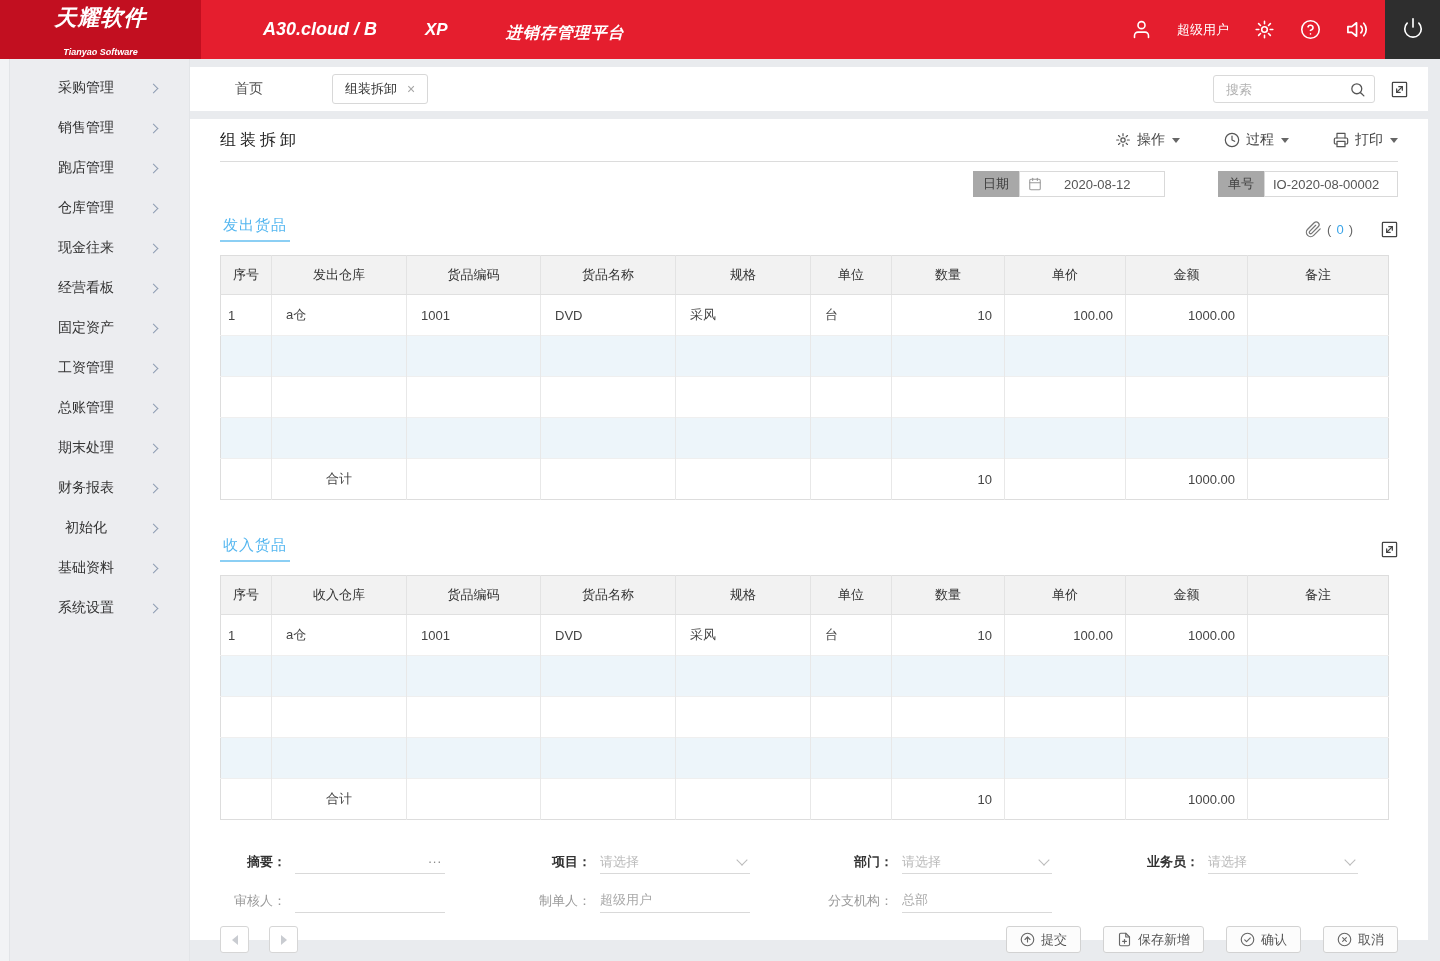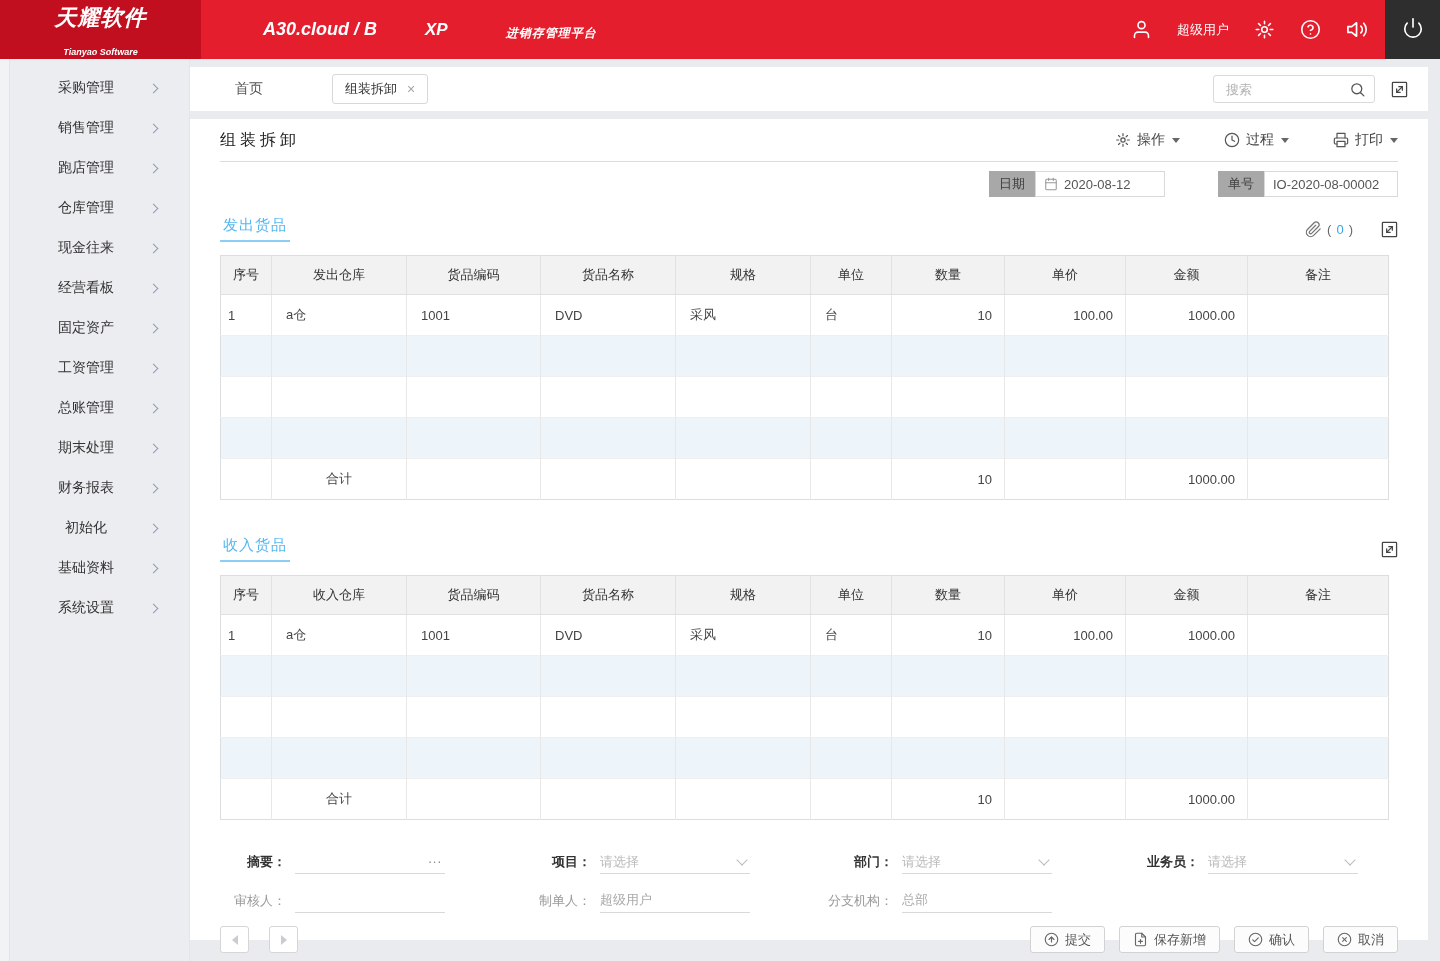--- a/index.html
+++ b/index.html
@@ -9,21 +9,21 @@
   
   .topbar { height:59px; display:flex; align-items:stretch; background:var(--header-red); color:#fff; }
   .logo-block { width:201px; background:var(--logo-red); display:flex; flex-direction:column;
     align-items:center; justify-content:center; flex:none; }
   .logo-title { font-size:22px; font-weight:bold; font-style:italic; letter-spacing:1px; }
   .logo-sub { font-size:9px; font-weight:bold; font-style:italic; margin-top:14px; }
   .head-titles { display:flex; align-items:center; margin-left:62px; }
   .head-titles span { font-style:italic; font-weight:bold; }
   .ht-product { font-size:18px; }
   .ht-edition { font-size:17px; margin-left:48px; }
-  .ht-platform { font-size:12px; margin-left:58px; letter-spacing:1px;margin-top:8px; }
+  .ht-platform { font-size:16px; margin-left:58px; letter-spacing:1px;margin-top:8px; }
   .head-right { margin-left:auto; display:flex; align-items:center; gap:25px; padding-right:16px; }
   .head-right .hicon { display:flex; align-items:center; cursor:pointer; }
   .head-user { font-size:13px; }
   .power-block { width:55px; background:var(--power-dark); display:flex; align-items:center;
     justify-content:center; cursor:pointer; flex:none; }
 
   
   .layout { display:flex; height:902px; }
   .sidebar { width:190px; flex:none; background:#ecedf0; border-right:1px solid #e3e5e8; position:relative; padding-top:9px; }
   .sidebar-strip { position:absolute; left:0; top:0; bottom:0; width:10px; background:#f2f3f5; border-right:1px solid #e2e4e7; }
@@ -57,21 +57,21 @@
   .toolbar { margin-left:auto; display:flex; align-items:center; gap:44px; }
   .tool-btn { display:flex; align-items:center; gap:6px; font-size:14px; color:#444; cursor:pointer; }
   .caret-dn { width:0; height:0; border-left:4px solid transparent; border-right:4px solid transparent;
     border-top:5px solid #666; margin-left:1px; }
 
   .info-row { margin-top:9px; display:flex; justify-content:flex-end; gap:53px; }
   .pill-group { display:flex; height:26px; }
   .pill-label { background:var(--label-bg); color:#404040; font-size:13px; display:flex;
     align-items:center; padding:0 10px; }
   .pill-field { border:1px solid #d9d9d9; display:flex; align-items:center; padding:2px 8px;
-    font-size:13px; color:#555; gap:6px; background:#fff; }
+    font-size:13px; color:#555; gap:22px; background:#fff; }
   .pill-field input { border:none; outline:none; width:92px; font-size:13px; color:#555; font-family:inherit; }
   .pill-field.no-icon input { width:116px; }
 
   .section-head { margin-top:19px; display:flex; align-items:flex-end; }
   .section-title { color:var(--accent-blue); font-size:15px; letter-spacing:1px; padding:0 3px 5px;
     border-bottom:2px solid #8ccff4; cursor:pointer; }
   .head-icons { margin-left:auto; display:flex; align-items:center; gap:28px; padding-bottom:4px; }
   .attach { display:flex; align-items:center; gap:5px; cursor:pointer; font-size:13px; color:#666; }
   .attach .cnt { color:#3aa4e8; }
   .icon-btn { display:flex; cursor:pointer; }
@@ -111,21 +111,21 @@
 
   
   .actions-row { margin-top:13px; display:flex; align-items:center; }
   .pager-btn { width:29px; height:27px; border:1px solid #d6d6d6; border-radius:3px; background:#fff;
     display:flex; align-items:center; justify-content:center; cursor:pointer; }
   .pager-btn + .pager-btn { margin-left:20px; }
   .tri-l { width:0; height:0; border-top:5px solid transparent; border-bottom:5px solid transparent;
     border-right:6px solid #c9ccd1; }
   .tri-r { width:0; height:0; border-top:5px solid transparent; border-bottom:5px solid transparent;
     border-left:6px solid #c9ccd1; }
-  .btn-group { margin-left:auto; display:flex; gap:14px; }
+  .btn-group { margin-left:auto; display:flex; gap:22px; }
   .action-btn { height:27px; border:1px solid #d2d2d2; border-radius:3px; background:#fcfcfc;
     display:flex; align-items:center; gap:6px; padding:0 13px; font-size:13px; color:#555; cursor:pointer; }
 
   svg.ic { stroke:currentColor; fill:none; stroke-width:1.8; stroke-linecap:round; stroke-linejoin:round; }
 </style>
 </head>
 <body>
 
 <header class="topbar">
   <div class="logo-block">

